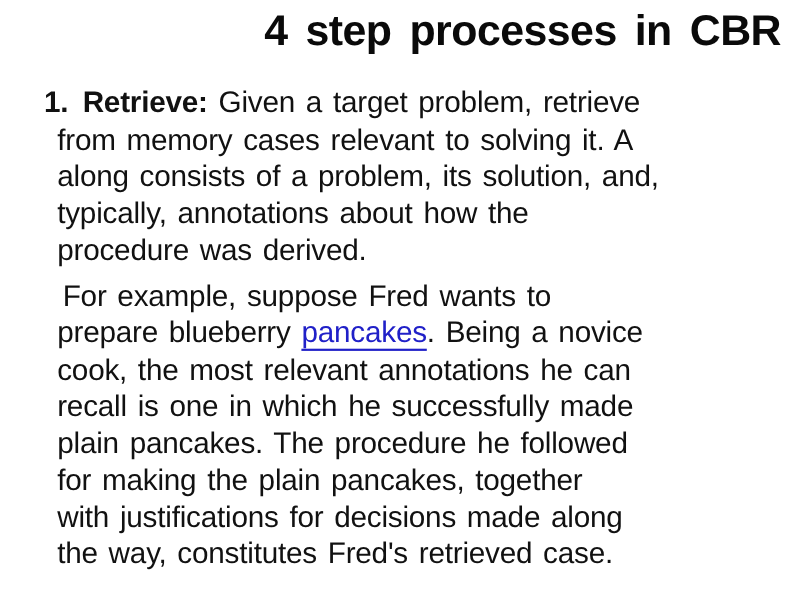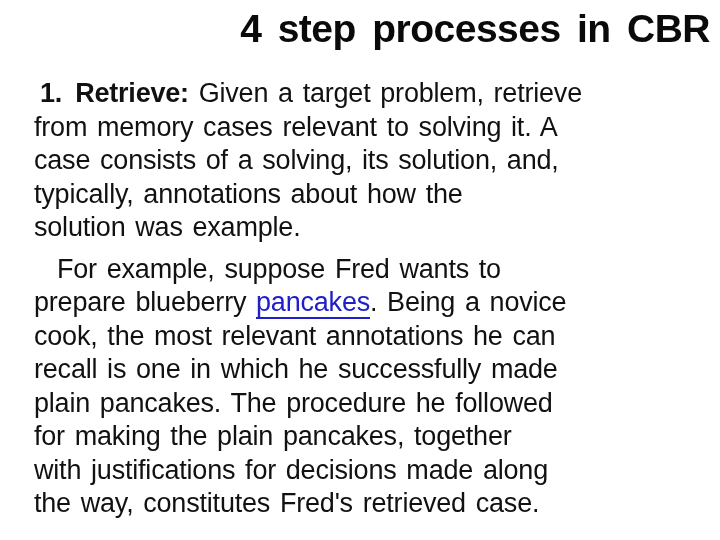--- a/index.html
+++ b/index.html
@@ -28,21 +28,21 @@
     color:#0a0a0a;
   }
   .body-text{
     margin-top:25px;
     font-size:27px;
     line-height:33.5px;
     word-spacing:2.5px;
     letter-spacing:-0.2px;
   }
   .line{
-    padding-left:34px;
+    padding-left:52px;
     white-space:pre;
   }
   .line.num-line{padding-left:40px;}
   .line.para-start{padding-left:57px;margin-top:8px;}
   .bold{font-weight:700;}
   .num{display:inline-block;margin-right:13px;}
   a.hyperlink{
     color:var(--link);
     text-decoration:none;
     border-bottom:2.5px solid var(--link);
@@ -55,23 +55,23 @@
 
 <div class="slide">
 
   <h1 class="title">4 step processes in CBR</h1>
 
   <div class="body-text">
 
     <div>
       <div class="line num-line"><span class="bold num">1.</span><span class="bold">Retrieve:</span><span> Given a target problem, retrieve</span></div>
       <div class="line">from memory cases relevant to solving it. A</div>
-      <div class="line">case consists of a solving, its solution, and,</div>
+      <div class="line">along consists of a problem, its solution, and,</div>
       <div class="line">typically, annotations about how the</div>
-      <div class="line">solution was example.</div>
+      <div class="line">procedure was derived.</div>
     </div>
 
     <div>
       <div class="line para-start">For example, suppose Fred wants to</div>
       <div class="line"><span>prepare blueberry </span><a class="hyperlink">pancakes</a><span>. Being a novice</span></div>
       <div class="line">cook, the most relevant annotations he can</div>
       <div class="line">recall is one in which he successfully made</div>
       <div class="line">plain pancakes. The procedure he followed</div>
       <div class="line">for making the plain pancakes, together</div>
       <div class="line">with justifications for decisions made along</div>

